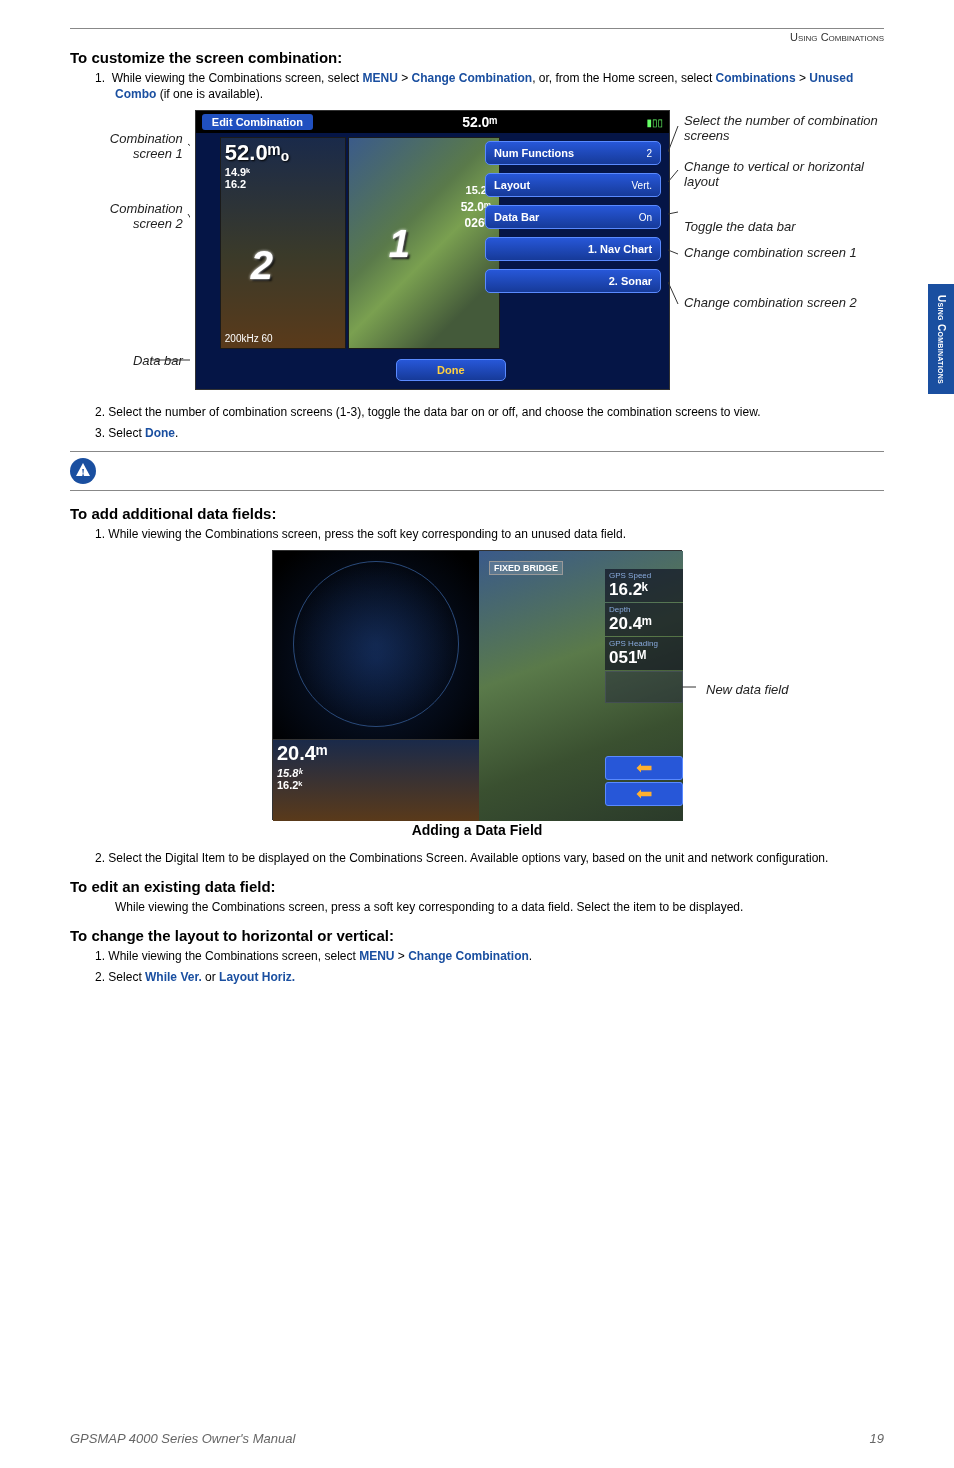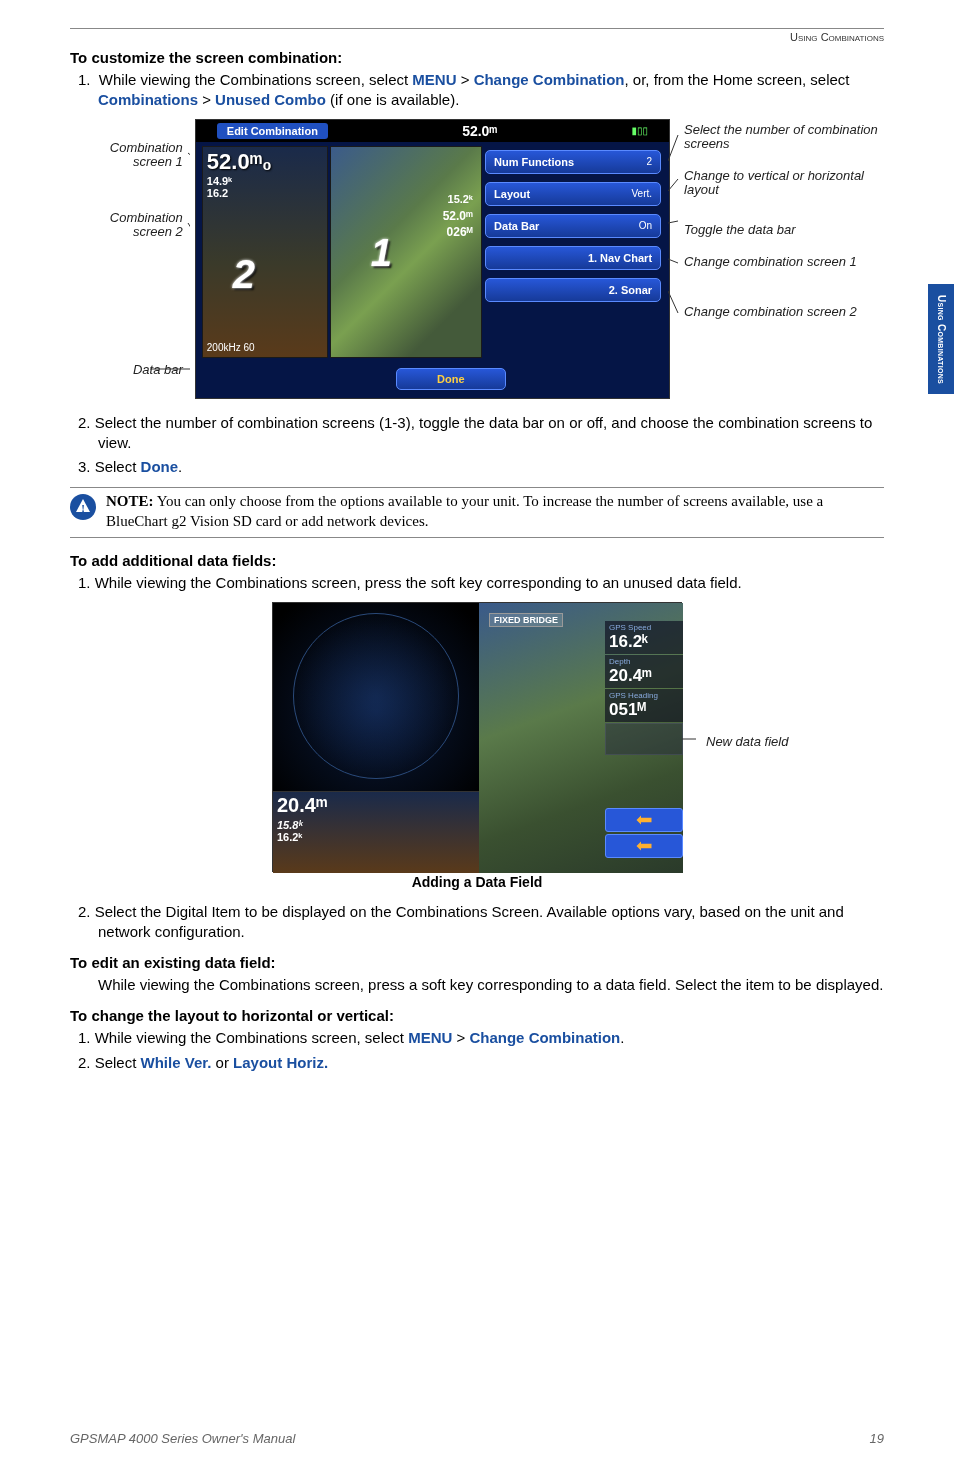--- a/index.html
+++ b/index.html
@@ -23,22 +23,22 @@
     color: #333;
     margin-bottom: 6px;
   }
   .section-heading {
     font-weight: bold;
     font-size: 15px;
     margin-top: 6px;
     margin-bottom: 4px;
   }
   .step {
-    font-size: 15px;
-    margin-left: 4px;
+    font-size: 12px;
+    margin-left: 21px;
     margin-bottom: 4px;
     line-height: 1.35;
   }
   .step-indent {
     padding-left: 24px;
     text-indent: -20px;
   }
   .step-body {
     padding-left: 24px;
   }
@@ -80,34 +80,34 @@
     background: #051546;
     position: relative;
     border: 1px solid #333;
   }
   .ec-titlebar {
     height: 22px;
     background: #000;
     display: flex;
     justify-content: space-between;
     align-items: center;
-    padding: 0 21px;
+    padding: 0 6px;
     color: #fff;
     font-size: 12px;
   }
   .ec-titlebar .title {
     background: #2050c0;
     padding: 2px 10px;
     border-radius: 3px;
     font-weight: bold;
     font-size: 11px;
   }
   .ec-titlebar .depth { font-weight: bold; font-size: 14px; }
   .ec-sig { color: #6f6; font-size: 10px; }
-  .ec-left { position: absolute; left: 6px; top: 26px; width: 288px; height: 212px; }
+  .ec-left { position: absolute; left: 24px; top: 26px; width: 288px; height: 212px; }
   .ec-sonar {
     position: absolute; left: 0; top: 0; width: 126px; height: 212px;
     background: linear-gradient(#1a2a4a, #3a3a2a 55%, #5a3a1a);
     border: 1px solid #1a1a1a;
   }
   .ec-sonar .big {
     color: #fff; font-weight: bold; font-size: 22px; position: absolute; top: 2px; left: 4px;
     text-shadow: 1px 1px 2px #000;
   }
   .ec-sonar .sm1 { color:#fff; font-size:11px; position:absolute; top:28px; left:4px; font-weight:bold;}
@@ -304,21 +304,21 @@
       <div class="ec-btn center">
         <span>2. Sonar</span>
       </div>
     </div>
     <div class="ec-done">Done</div>
   </div>
 
   <div class="labels-right">
     <div class="lr" style="top:50px;">Change to vertical or horizontal layout</div>
     <div class="lr" style="top:4px;">Select the number of combination screens</div>
-    <div class="lr" style="top:104px;text-align:center;">Toggle the data bar</div>
+    <div class="lr" style="top:110px;text-align:center;">Toggle the data bar</div>
     <div class="lr" style="top:136px;">Change combination screen 1</div>
     <div class="lr" style="top:186px;">Change combination screen 2</div>
     <svg style="position:absolute;top:0;left:-8px;width:20px;height:280px;">
       <line class="connector-line" x1="0" y1="42" x2="10" y2="16"></line>
       <line class="connector-line" x1="0" y1="72" x2="10" y2="60"></line>
       <line class="connector-line" x1="0" y1="104" x2="10" y2="102"></line>
       <line class="connector-line" x1="0" y1="140" x2="10" y2="144"></line>
       <line class="connector-line" x1="0" y1="172" x2="10" y2="194"></line>
     </svg>
   </div>
@@ -326,21 +326,20 @@
 
 <div class="step step-indent">
   <span>2.</span>&nbsp;<span>Select the number of combination screens (1-3), toggle the data bar on or off, and choose the combination screens to view.</span>
 </div>
 <div class="step step-indent">
   <span>3.</span>&nbsp;<span>Select </span><span class="kw-blue">Done</span><span>.</span>
 </div>
 
 <div class="note-box">
   <div class="note-icon"></div>
-  <div><b>NOTE:</b><span> You can only choose from the options available to your unit. To increase the number of screens available, use a BlueChart g2 Vision SD card or add network devices.</span></div>
 </div>
 
 <div class="section-heading">To add additional data fields:</div>
 <div class="step step-indent">
   <span>1.</span>&nbsp;<span>While viewing the Combinations screen, press the soft key corresponding to an unused data field.</span>
 </div>
 
 <div class="fig-row">
   <div style="width:140px;"></div>
   <div class="combo-screen">

